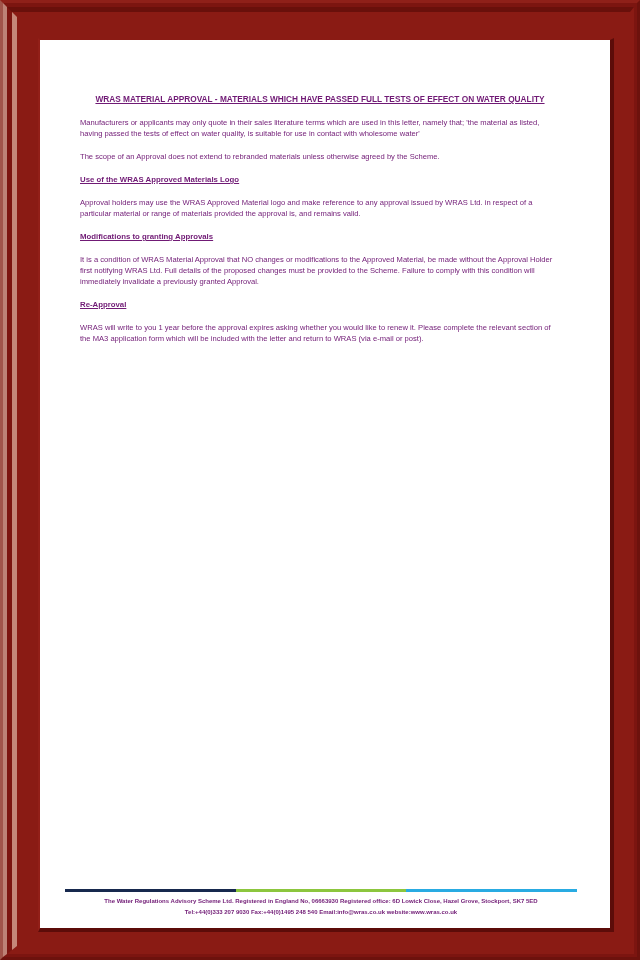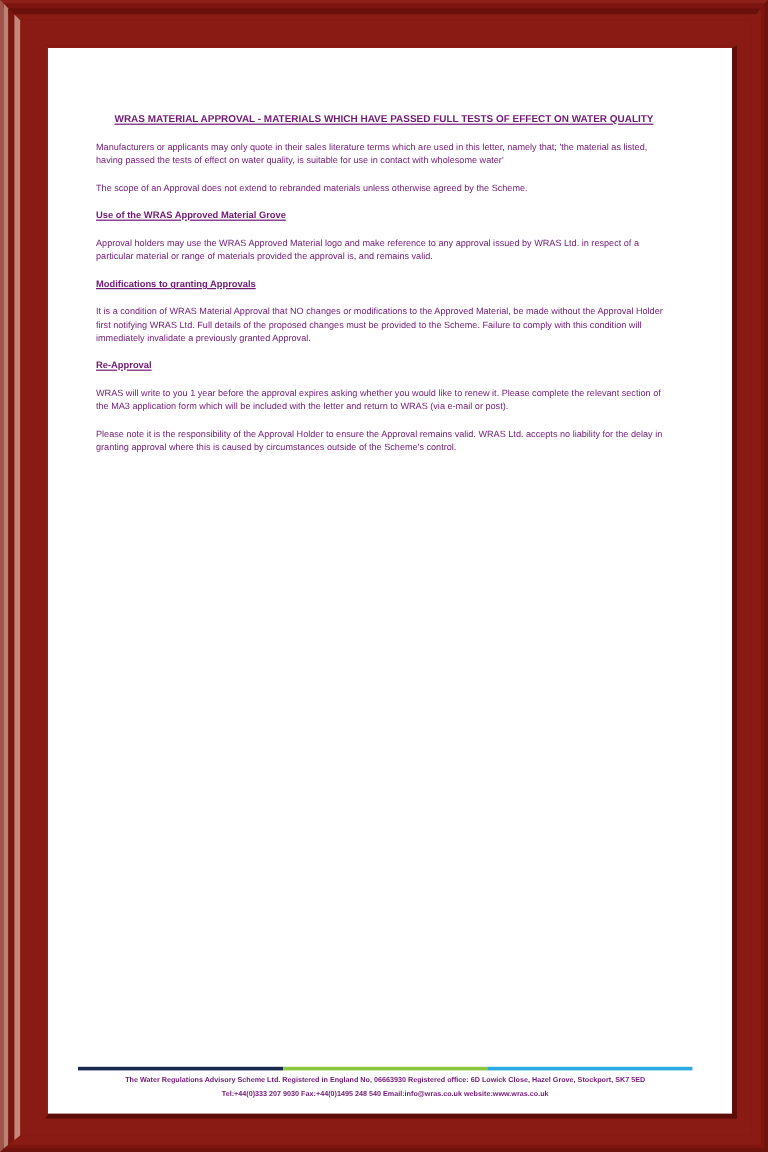--- a/index.html
+++ b/index.html
@@ -56,27 +56,26 @@
    <div class="f f4">
     <div class="f f5">
      <div class="f f6">
 
       <div class="page">
         <div class="content">
           <div class="doc-title">WRAS MATERIAL APPROVAL - MATERIALS WHICH HAVE PASSED FULL TESTS OF EFFECT ON WATER QUALITY</div>
           <div>
                     <p><span>Manufacturers or applicants may only quote in their sales literature terms which are used in this letter, namely that; 'the material as listed, having passed the tests of effect on water quality, is suitable for use in contact with wholesome water'</span></p>
                     <p><span>The scope of an Approval does not extend to rebranded materials unless otherwise agreed by the Scheme.</span></p>
-                    <h2>Use of the WRAS Approved Material Grove</h2>
+                    <h2>Use of the WRAS Approved Materials Logo</h2>
                     <p><span>Approval holders may use the WRAS Approved Material logo and make reference to any approval issued by WRAS Ltd. in respect of a particular material or range of materials provided the approval is, and remains valid.</span></p>
                     <h2>Modifications to granting Approvals</h2>
                     <p><span>It is a condition of WRAS Material Approval that NO changes or modifications to the Approved Material, be made without the Approval Holder first notifying WRAS Ltd. Full details of the proposed changes must be provided to the Scheme. Failure to comply with this condition will immediately invalidate a previously granted Approval.</span></p>
                     <h2>Re-Approval</h2>
                     <p><span>WRAS will write to you 1 year before the approval expires asking whether you would like to renew it. Please complete the relevant section of the MA3 application form which will be included with the letter and return to WRAS (via e-mail or post).</span></p>
-                    <p><span>Please note it is the responsibility of the Approval Holder to ensure the Approval remains valid. WRAS Ltd. accepts no liability for the delay in granting approval where this is caused by circumstances outside of the Scheme's control.</span></p>
                   </div>
         </div>
 
         <div class="footer">
           <div class="brandbar">
                     <div class="seg" style="background: rgb(23, 41, 78);"></div>
                     <div class="seg" style="background: rgb(140, 198, 62);"></div>
                     <div class="seg" style="background: rgb(41, 171, 226);"></div>
                   </div>
           <div class="f-line">The Water Regulations Advisory Scheme Ltd. Registered in England No, 06663930 Registered office: 6D Lowick Close, Hazel Grove, Stockport, SK7 5ED</div>

